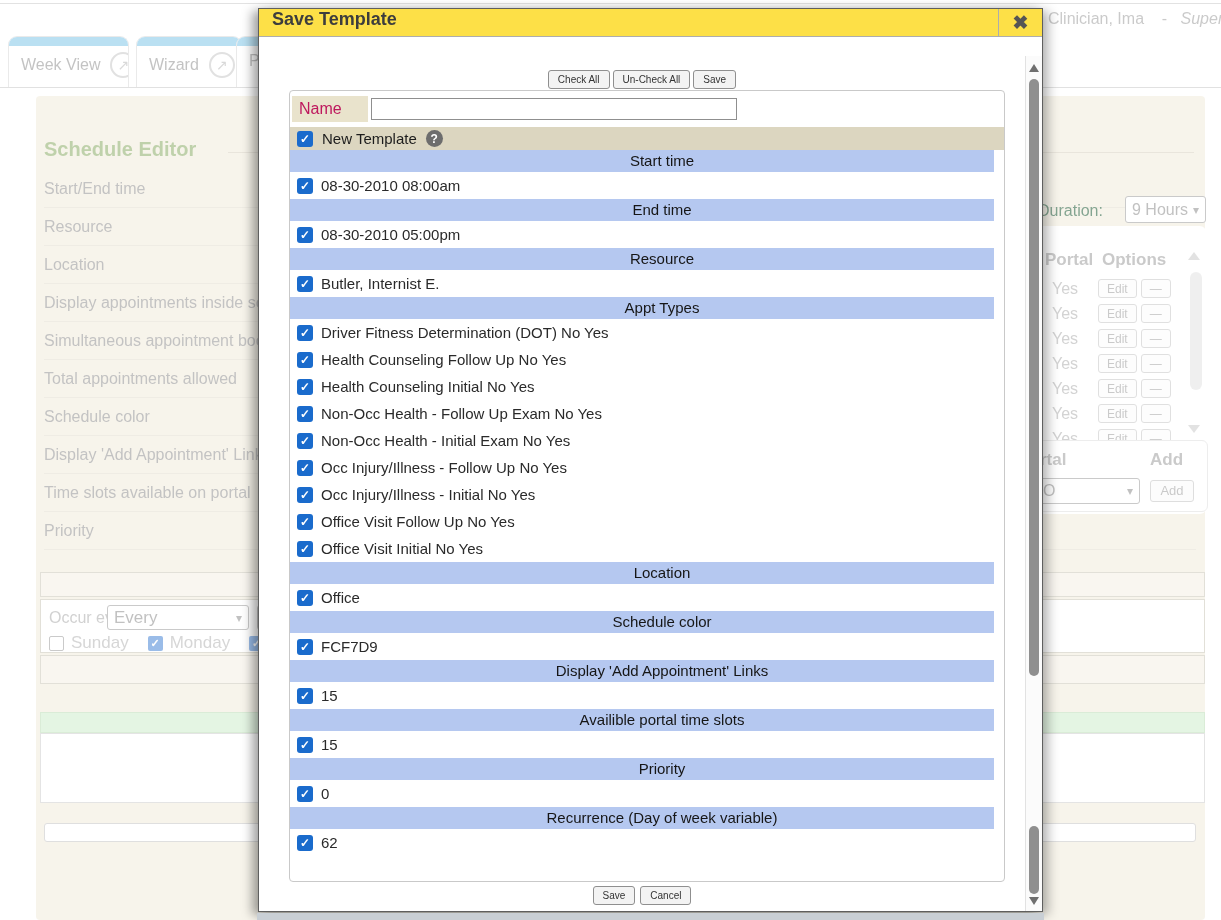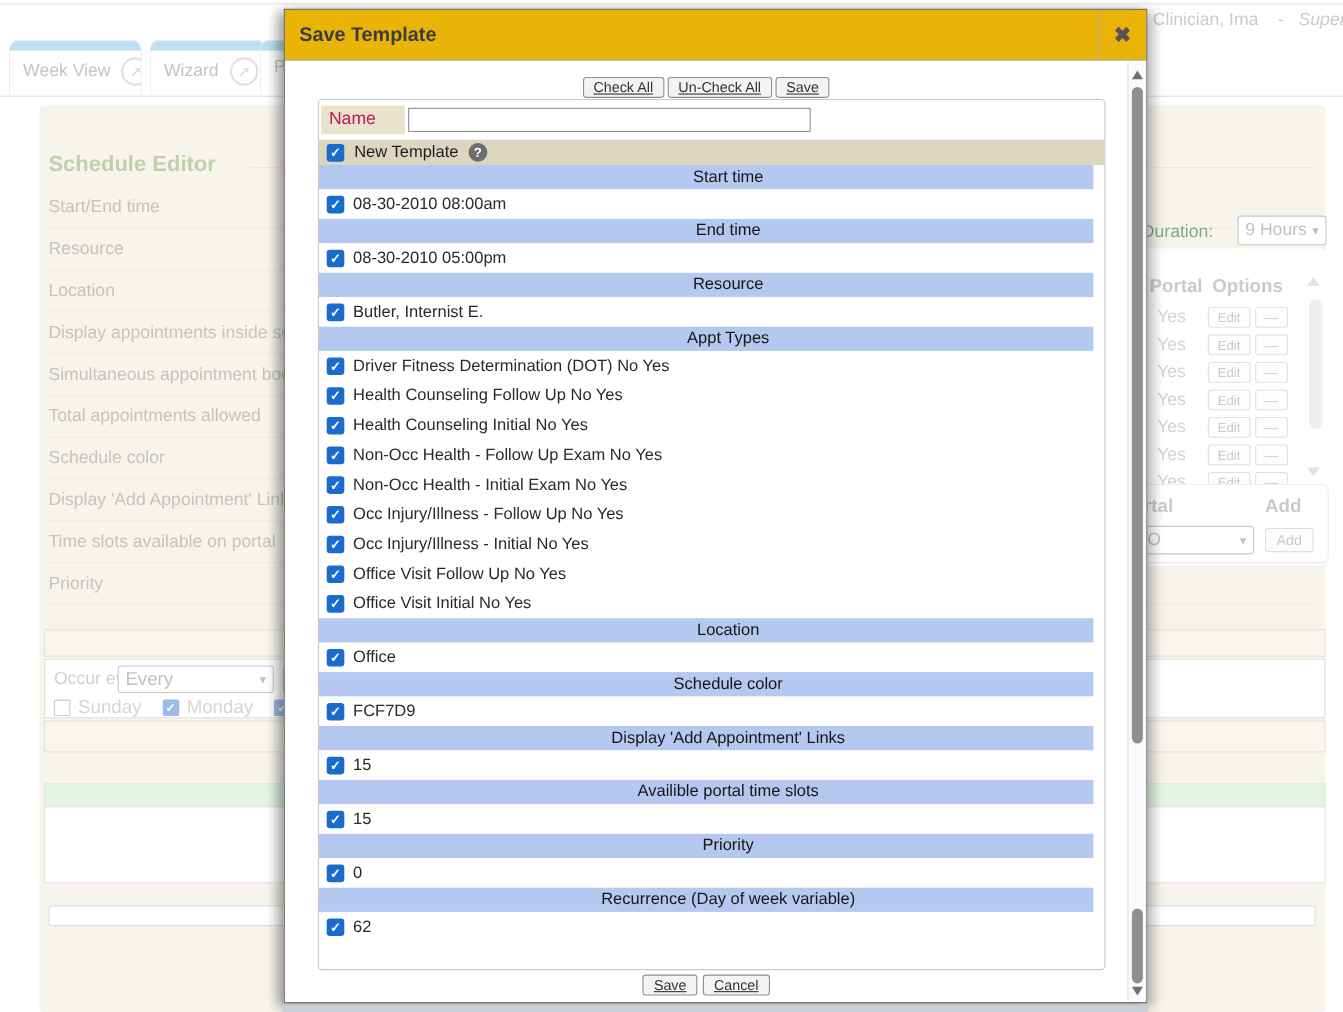--- a/index.html
+++ b/index.html
@@ -59,34 +59,34 @@
   .cb-sm.on  { background:#3f7fd4; color:#fff; }
   .bg-bar3 { position:absolute; left:40px; top:655px; width:1165px; height:29px; background:#f4efe3; border:1px solid #c9c4b6; }
   .bg-green { position:absolute; left:40px; top:712px; width:1165px; height:21px; background:#cdeccb; border:1px solid #b9dcb4; }
   .bg-white { position:absolute; left:40px; top:733px; width:1165px; height:70px; background:#fff; border:1px solid #cccccc; }
   .bg-smallbar { position:absolute; left:44px; top:823px; width:1152px; height:19px; background:#fff; border:1px solid #c2c2c2; border-radius:3px; }
 
   
   .modal { position:absolute; left:258px; top:8px; width:785px; height:904px; background:#fff;
            border:1px solid #5f5f5f; box-shadow:-6px 3px 10px rgba(0,0,0,.35), 6px 3px 10px rgba(0,0,0,.25); }
   .modal-strip { position:absolute; left:257px; top:913px; width:787px; height:7px; background:#c9cfd5; }
-  .m-header { height:46px; background:#eab308; border-bottom:1px solid #adadad; display:flex; align-items:center; }
+  .m-header { height:28px; background:#fde047; border-bottom:1px solid #adadad; display:flex; align-items:flex-start; }
   .m-title { padding-left:13px; font-size:18px; font-weight:bold; color:#3d3d3d; }
   .m-close { margin-left:auto; width:44px; height:100%; border-left:1px solid #adadad; display:flex;
              align-items:center; justify-content:center; font-size:19px; font-weight:bold; color:#555; cursor:pointer; }
   .m-body { position:absolute; top:47px; left:0; right:17px; bottom:0; background:#fff; }
   .m-scroll { position:absolute; top:47px; right:0; bottom:0; width:17px; background:#fbfbfb; border-left:1px solid #e2e2e2; }
   .tri-up { position:absolute; top:8px; left:3px; width:0; height:0; border-left:5px solid transparent; border-right:5px solid transparent; border-bottom:8px solid #6f6f6f; }
   .tri-down { position:absolute; bottom:6px; left:3px; width:0; height:0; border-left:5px solid transparent; border-right:5px solid transparent; border-top:8px solid #6f6f6f; }
   .thumb { position:absolute; left:3px; width:10px; background:#8f8f8f; border-radius:6px; }
   .thumb-1 { top:23px; height:597px; }
   .thumb-2 { top:770px; height:68px; }
   .m-toolbar { position:absolute; top:14px; left:0; width:100%; display:flex; justify-content:center; gap:3px; }
-  .btn { font-size:13px; padding:0 9px; border:1px solid #8f8f8f; border-radius:3px; background:#f3f3f3;
-         color:#333; height:19px; line-height:17px; cursor:pointer; white-space:nowrap;text-decoration:underline; }
+  .btn { font-size:10px; padding:0 9px; border:1px solid #8f8f8f; border-radius:3px; background:#f3f3f3;
+         color:#333; height:19px; line-height:17px; cursor:pointer; white-space:nowrap; }
   .m-box { position:absolute; left:30px; top:34px; width:716px; height:792px; border:1px solid #c9c9c9;
            border-radius:4px; background:#fff; overflow:hidden; }
   .name-row { display:flex; align-items:center; height:36px; padding-left:2px; }
   .name-label { background:#e9e3cc; width:76px; height:26px; line-height:26px; padding-left:7px; font-size:16px; color:#be185d; }
   .name-input { margin-left:3px; width:366px; height:22px; border:1px solid #8f8f8f; font-size:14px; padding:0 4px; }
   .nt-row { display:flex; align-items:center; height:23px; background:#dcd6c0; padding-left:7px; gap:9px; }
   .cb { width:16px; height:16px; background:#1a6bcc; border-radius:3px; color:#fff; display:inline-flex;
         align-items:center; justify-content:center; font-size:12px; font-weight:bold; flex:none; }
   .nt-label { font-size:15px; color:#1c1c1c; }
   .help { width:17px; height:17px; border-radius:50%; background:#6d6d6d; color:#fff; font-size:12px;

